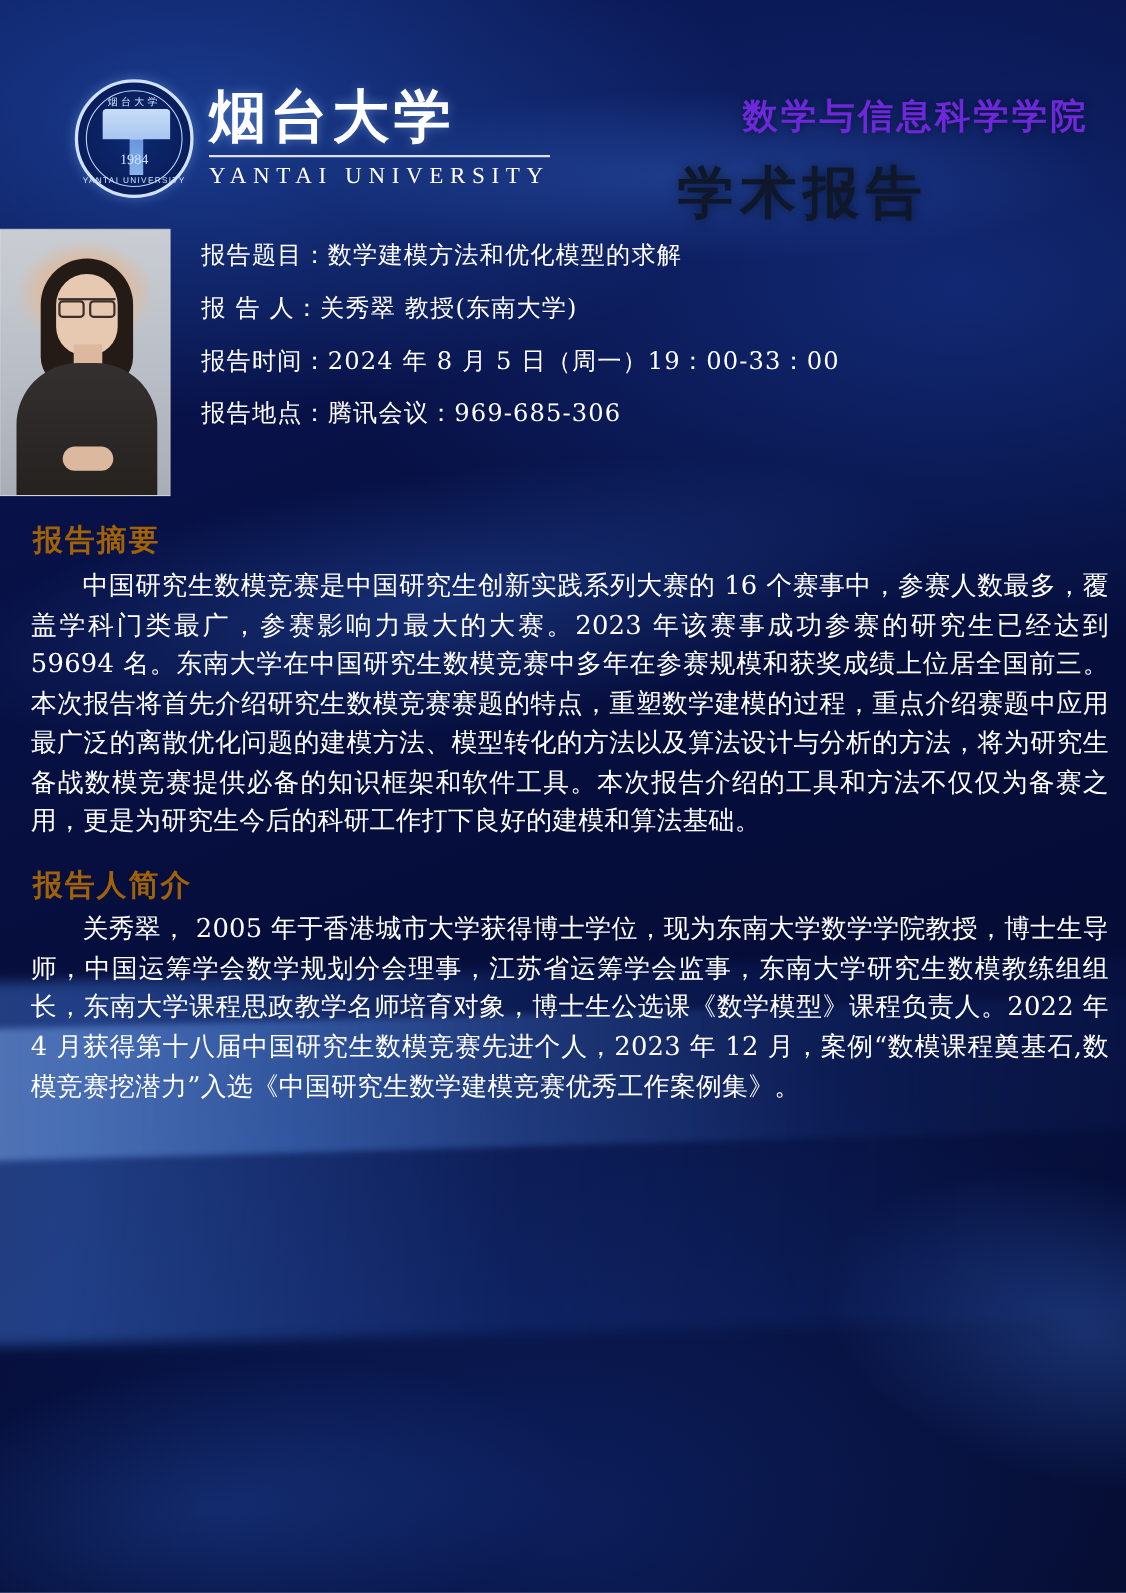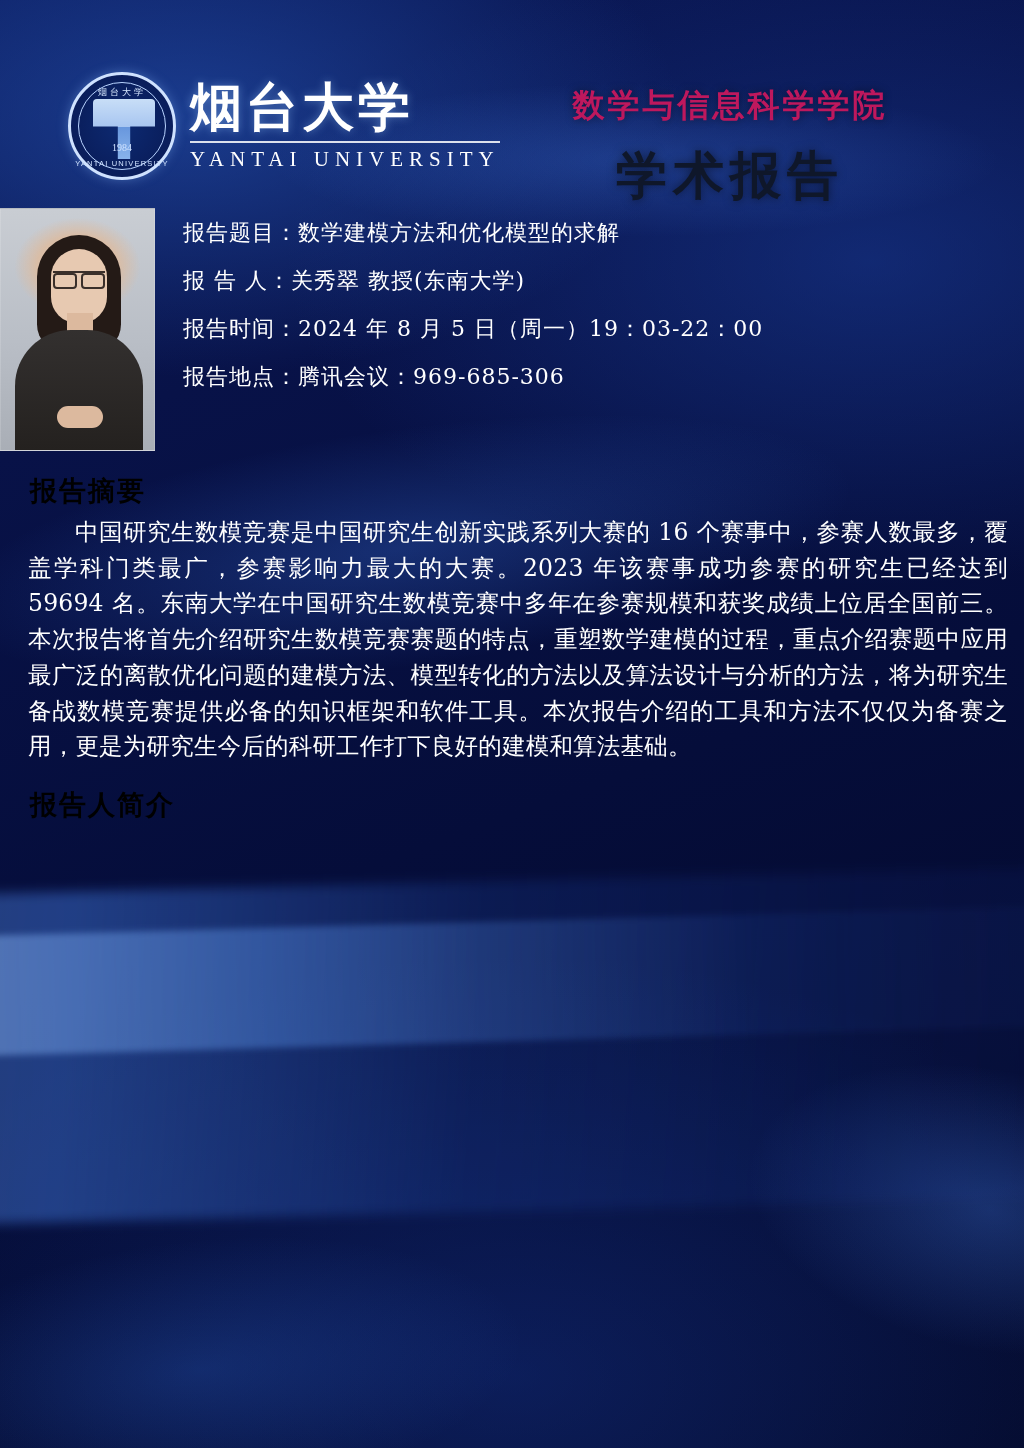--- a/index.html
+++ b/index.html
@@ -87,44 +87,45 @@
     text-align: center; font-size: 9px; color: #d6e7ff; letter-spacing: 3px;
     font-family: "Liberation Serif", serif;
   }
   .seal .seal-bot {
     position: absolute; left: 0; right: 0; bottom: 9px;
     text-align: center; font-size: 7.5px; color: #cfe2ff; letter-spacing: 1.2px;
     font-family: "Liberation Sans", sans-serif;
   }
   .seal .seal-year {
     position: absolute; left: 0; right: 0; bottom: 24px;
-    text-align: center; font-size: 10px; color: #cfe2ff;
+    text-align: center; font-size: 13px; color: #cfe2ff;
   }
   .uni-names { color: #ffffff; }
   .uni-cn {
     font-size: 52px; font-weight: 700; letter-spacing: 4px; line-height: 1.05;
     color: #ffffff;
     text-shadow: 0 0 10px rgba(150,200,255,0.45);
     font-family: "DejaVu Serif", serif;
   }
   .uni-en {
     margin-top: 6px;
     font-size: 21px; letter-spacing: 6px; color: #ffffff;
     font-family: "Liberation Serif", serif;
     border-top: 2px solid rgba(255,255,255,0.85);
     padding-top: 4px;
     text-align: center;
   }
   .title-block {
     position: absolute; left: 470px; top: 84px; width: 520px; text-align: center;
   }
   .college {
-    font-size: 32px; font-weight: 700; color: #be185d; letter-spacing: 3px;
+    font-size: 32px; font-weight: 700; color: #6d28d9; letter-spacing: 3px;
     text-shadow: 0 0 8px rgba(0,0,0,0.45);
     font-family: Liberation Sans, sans-serif;
+    text-align: right;
   }
   .report-title {
     margin-top: 14px;
     font-size: 51px; font-weight: 700; color: #0f172a; letter-spacing: 6px;
     text-shadow: 0 0 10px rgba(0,0,0,0.5);
     font-family: Liberation Mono, monospace;
   }
 
   
   .info-row {
@@ -176,21 +177,21 @@
   .info-lines { padding-top: 14px; }
   .info-line {
     color: #ffffff; font-size: 22px; line-height: 1.0;
     margin-bottom: 26px; letter-spacing: 1px;
     font-family: "DejaVu Serif", serif;
     white-space: nowrap;
   }
 
   
   .section-title {
-    color: #000000;
+    color: #a16207;
     font-size: 27px; font-weight: 700;
     margin: 22px 0 4px 30px;
     letter-spacing: 2px;
     font-family: Liberation Sans, sans-serif;
   }
   .body-text {
     color: #ffffff;
     font-size: 23.5px;
     line-height: 1.52;
     margin: 0 16px 0 28px;
@@ -239,27 +240,28 @@
       <div class="hair"></div>
       <div class="face"></div>
       <div class="glasses"></div>
       <div class="neck"></div>
       <div class="body"></div>
       <div class="hands"></div>
     </div>
     <div class="info-lines">
       <div class="info-line">报告题目：数学建模方法和优化模型的求解</div>
       <div class="info-line">报 告 人：关秀翠 教授(东南大学)</div>
-      <div class="info-line">报告时间：2024 年 8 月 5 日（周一）19：03-22：00</div>
+      <div class="info-line">报告时间：2024 年 8 月 5 日（周一）19：00-33：00</div>
       <div class="info-line">报告地点：腾讯会议：969-685-306</div>
     </div>
   </div>
 
   <div class="section-title">报告摘要</div>
   <div class="body-text" id="abstract-text">
     <p>中国研究生数模竞赛是中国研究生创新实践系列大赛的 16 个赛事中，参赛人数最多，覆盖学科门类最广，参赛影响力最大的大赛。2023 年该赛事成功参赛的研究生已经达到 59694 名。东南大学在中国研究生数模竞赛中多年在参赛规模和获奖成绩上位居全国前三。本次报告将首先介绍研究生数模竞赛赛题的特点，重塑数学建模的过程，重点介绍赛题中应用最广泛的离散优化问题的建模方法、模型转化的方法以及算法设计与分析的方法，将为研究生备战数模竞赛提供必备的知识框架和软件工具。本次报告介绍的工具和方法不仅仅为备赛之用，更是为研究生今后的科研工作打下良好的建模和算法基础。</p>
   </div>
 
   <div class="section-title">报告人简介</div>
   <div class="body-text" id="bio-text">
+    <p>关秀翠， 2005 年于香港城市大学获得博士学位，现为东南大学数学学院教授，博士生导师，中国运筹学会数学规划分会理事，江苏省运筹学会监事，东南大学研究生数模教练组组长，东南大学课程思政教学名师培育对象，博士生公选课《数学模型》课程负责人。2022 年 4 月获得第十八届中国研究生数模竞赛先进个人，2023 年 12 月，案例“数模课程奠基石,数模竞赛挖潜力”入选《中国研究生数学建模竞赛优秀工作案例集》。</p>
   </div>
 
 </div>
 
 </body></html>

